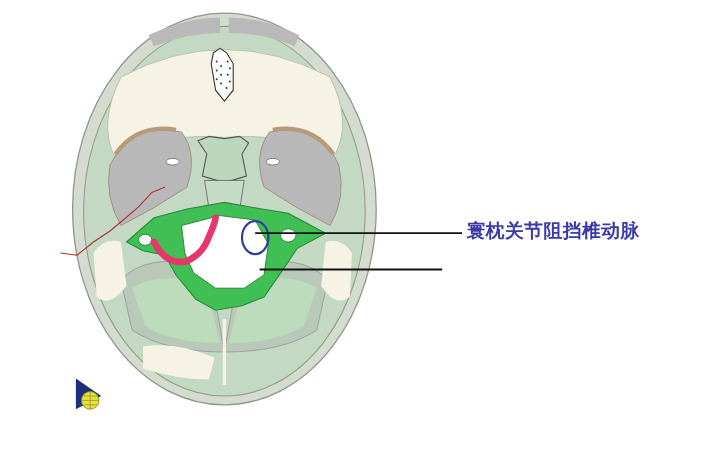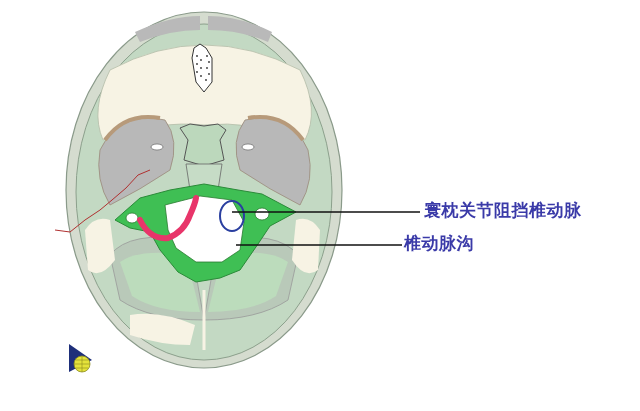--- a/index.html
+++ b/index.html
@@ -69,20 +69,19 @@
 
     <path d="M140,220 Q150,240 168,238 Q184,232 190,215 Q195,204 196,198" fill="none" stroke="#e8356a" stroke-width="6" stroke-linecap="round"></path>
 
     <ellipse cx="232" cy="216" rx="12" ry="15" fill="none" stroke="#2a3fa0" stroke-width="2"></ellipse>
 
     <line x1="232" y1="212" x2="420" y2="212" stroke="#111" stroke-width="1.6"></line>
     <line x1="236" y1="245" x2="402" y2="245" stroke="#111" stroke-width="1.6"></line>
   </svg>
 
   <div class="label" id="label-1">寰枕关节阻挡椎动脉</div>
-  <div class="label" id="label-2">椎动脉沟</div>
 
   <svg id="logo" viewBox="0 0 26 32">
     <path d="M1,2 L24,18 L1,30 Z" fill="#1e2f7a"></path>
     <circle cx="14" cy="22" r="8" fill="#e4e23a" stroke="#8a8a20" stroke-width="0.8"></circle>
     <path d="M6,22 H22 M14,14 V30 M8,18 H20 M8,26 H20" stroke="#8a8a20" stroke-width="0.6" fill="none"></path>
   </svg>
 </div>
 
 </body></html>

